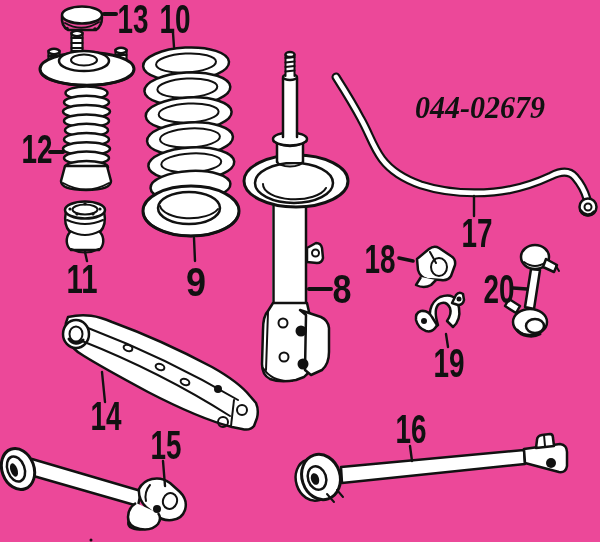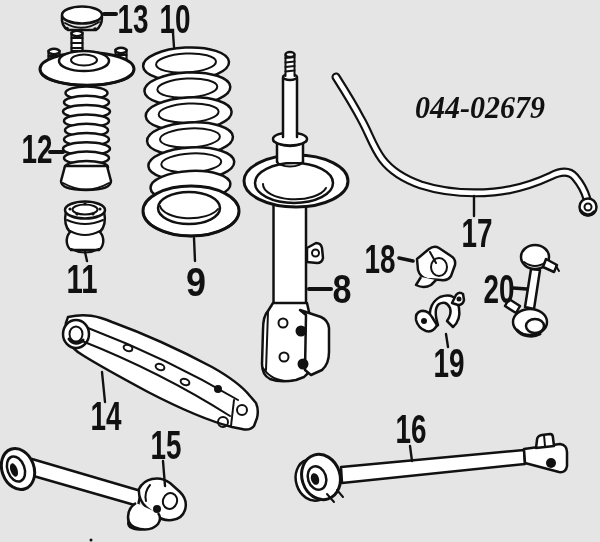--- a/index.html
+++ b/index.html
@@ -1,16 +1,16 @@
 <!DOCTYPE html>
 <html><head>
 <meta charset="utf-8">
 <style>
   html,body{margin:0;padding:0;background:#fff;}
-  .stage{position:relative;width:600px;height:542px;background:#e5e5e5;overflow:hidden;}
+  .stage{position:relative;width:600px;height:542px;background:#ec4899;overflow:hidden;}
   svg{display:block;}
   .ln{fill:none;stroke:#111;stroke-width:2.5;stroke-linecap:round;stroke-linejoin:round;}
   .ln2{fill:none;stroke:#111;stroke-width:2;stroke-linecap:round;stroke-linejoin:round;}
   .wh{fill:#ffffff;stroke:#111;stroke-width:2.5;stroke-linejoin:round;}
   .wh3{fill:#ffffff;stroke:#111;stroke-width:3;stroke-linejoin:round;}
   .dash{stroke:#111;stroke-width:4;stroke-linecap:round;}
   .leader{stroke:#111;stroke-width:2.4;stroke-linecap:round;}
   .num{font-family:"Liberation Sans",sans-serif;font-weight:bold;font-size:40px;fill:#111;text-anchor:middle;}
   .code{font-family:"Liberation Serif",serif;font-style:italic;font-weight:bold;font-size:31px;fill:#111;text-anchor:middle;}
 </style>

